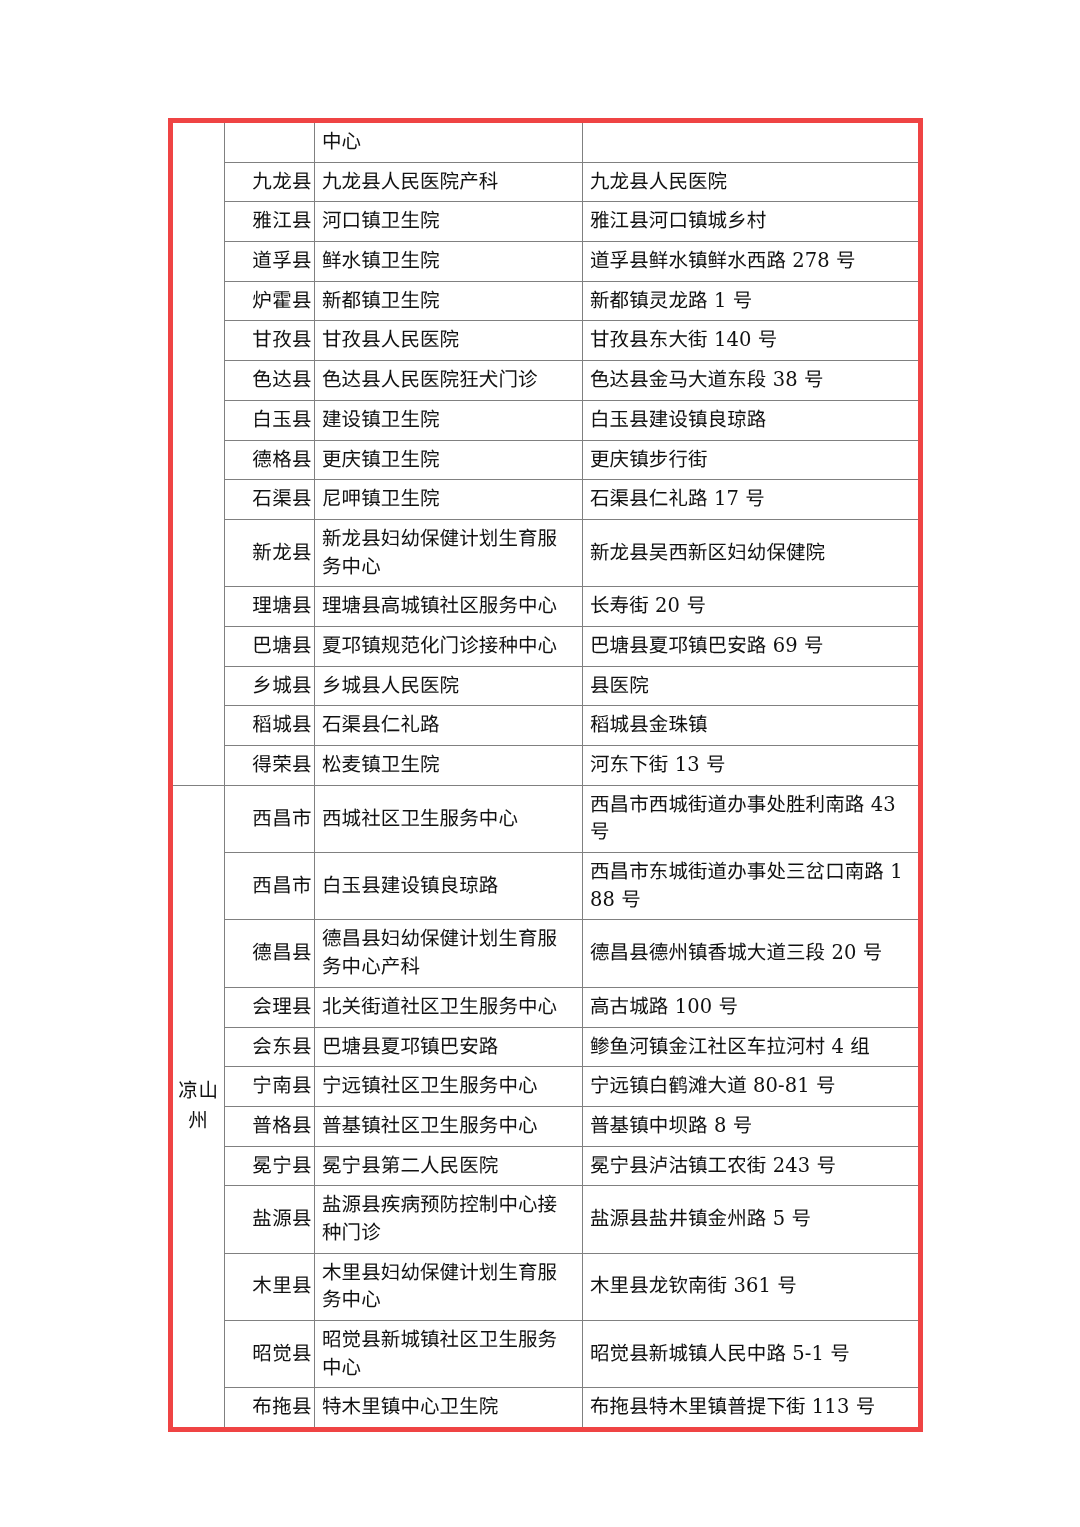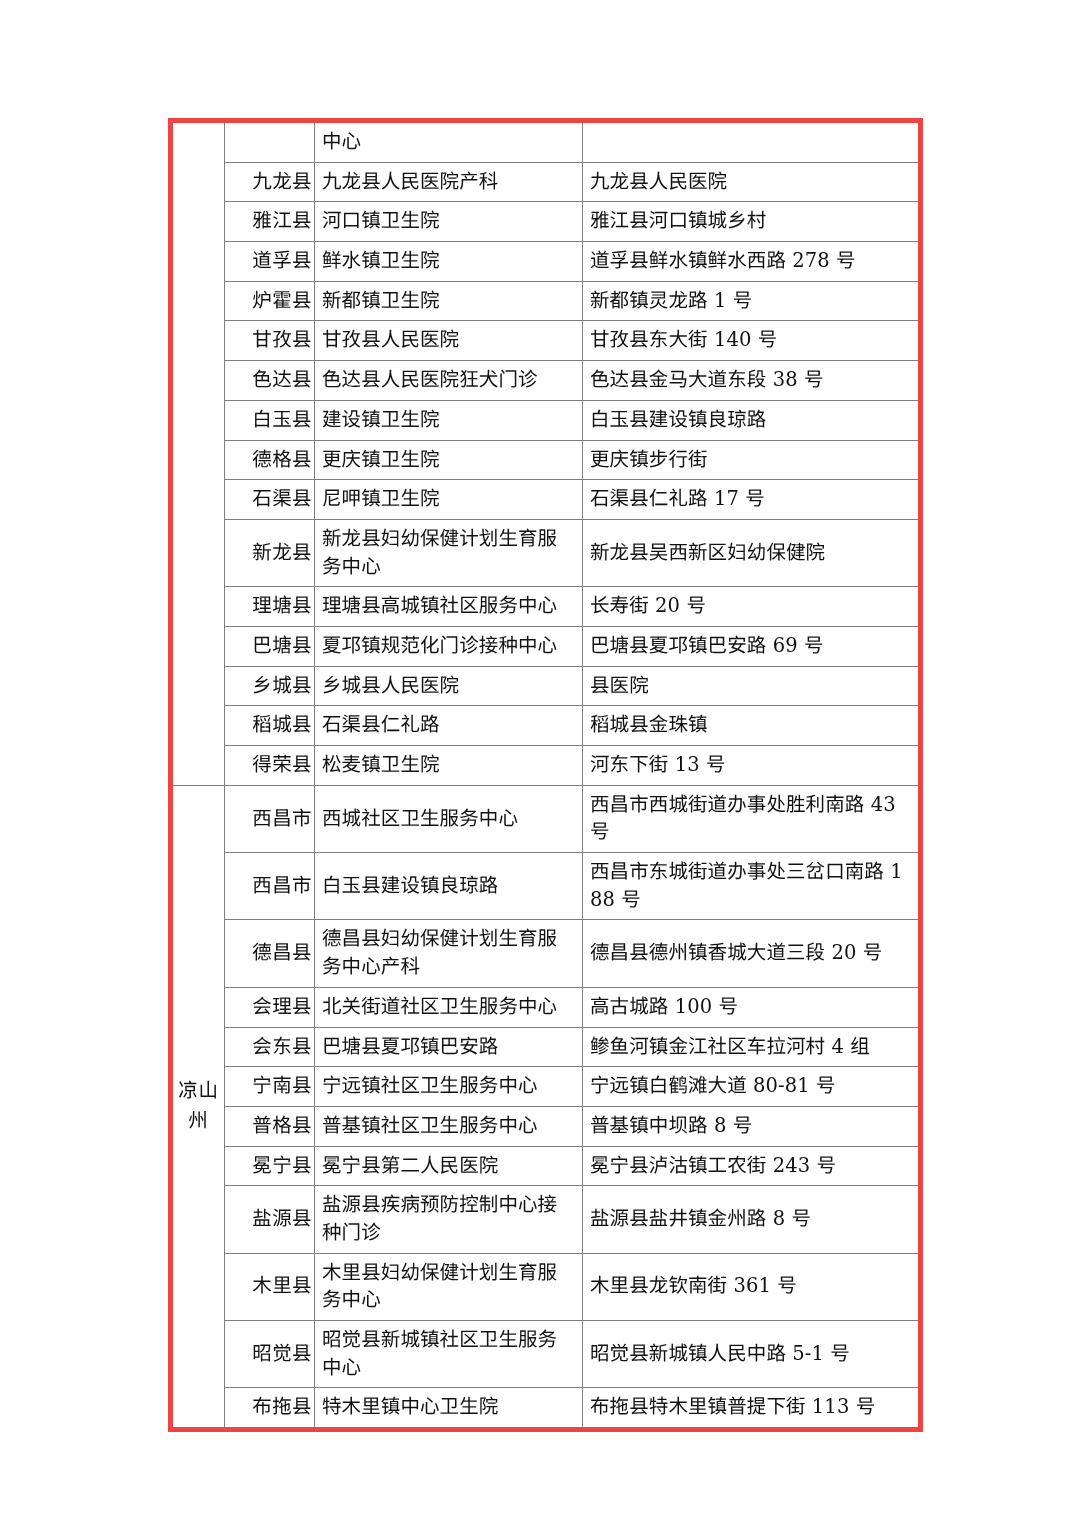--- a/index.html
+++ b/index.html
@@ -225,21 +225,21 @@
           <td class="address-cell">普基镇中坝路 8 号</td>
         </tr>
         <tr>
           <td class="county-cell">冕宁县</td>
           <td class="clinic-cell">冕宁县第二人民医院</td>
           <td class="address-cell">冕宁县泸沽镇工农街 243 号</td>
         </tr>
         <tr>
           <td class="county-cell">盐源县</td>
           <td class="clinic-cell">盐源县疾病预防控制中心接种门诊</td>
-          <td class="address-cell">盐源县盐井镇金州路 8 号</td>
+          <td class="address-cell">盐源县盐井镇金州路 5 号</td>
         </tr>
         <tr>
           <td class="county-cell">木里县</td>
           <td class="clinic-cell">木里县妇幼保健计划生育服务中心</td>
           <td class="address-cell">木里县龙钦南街 361 号</td>
         </tr>
         <tr>
           <td class="county-cell">昭觉县</td>
           <td class="clinic-cell">昭觉县新城镇社区卫生服务中心</td>
           <td class="address-cell">昭觉县新城镇人民中路 5-1 号</td>

